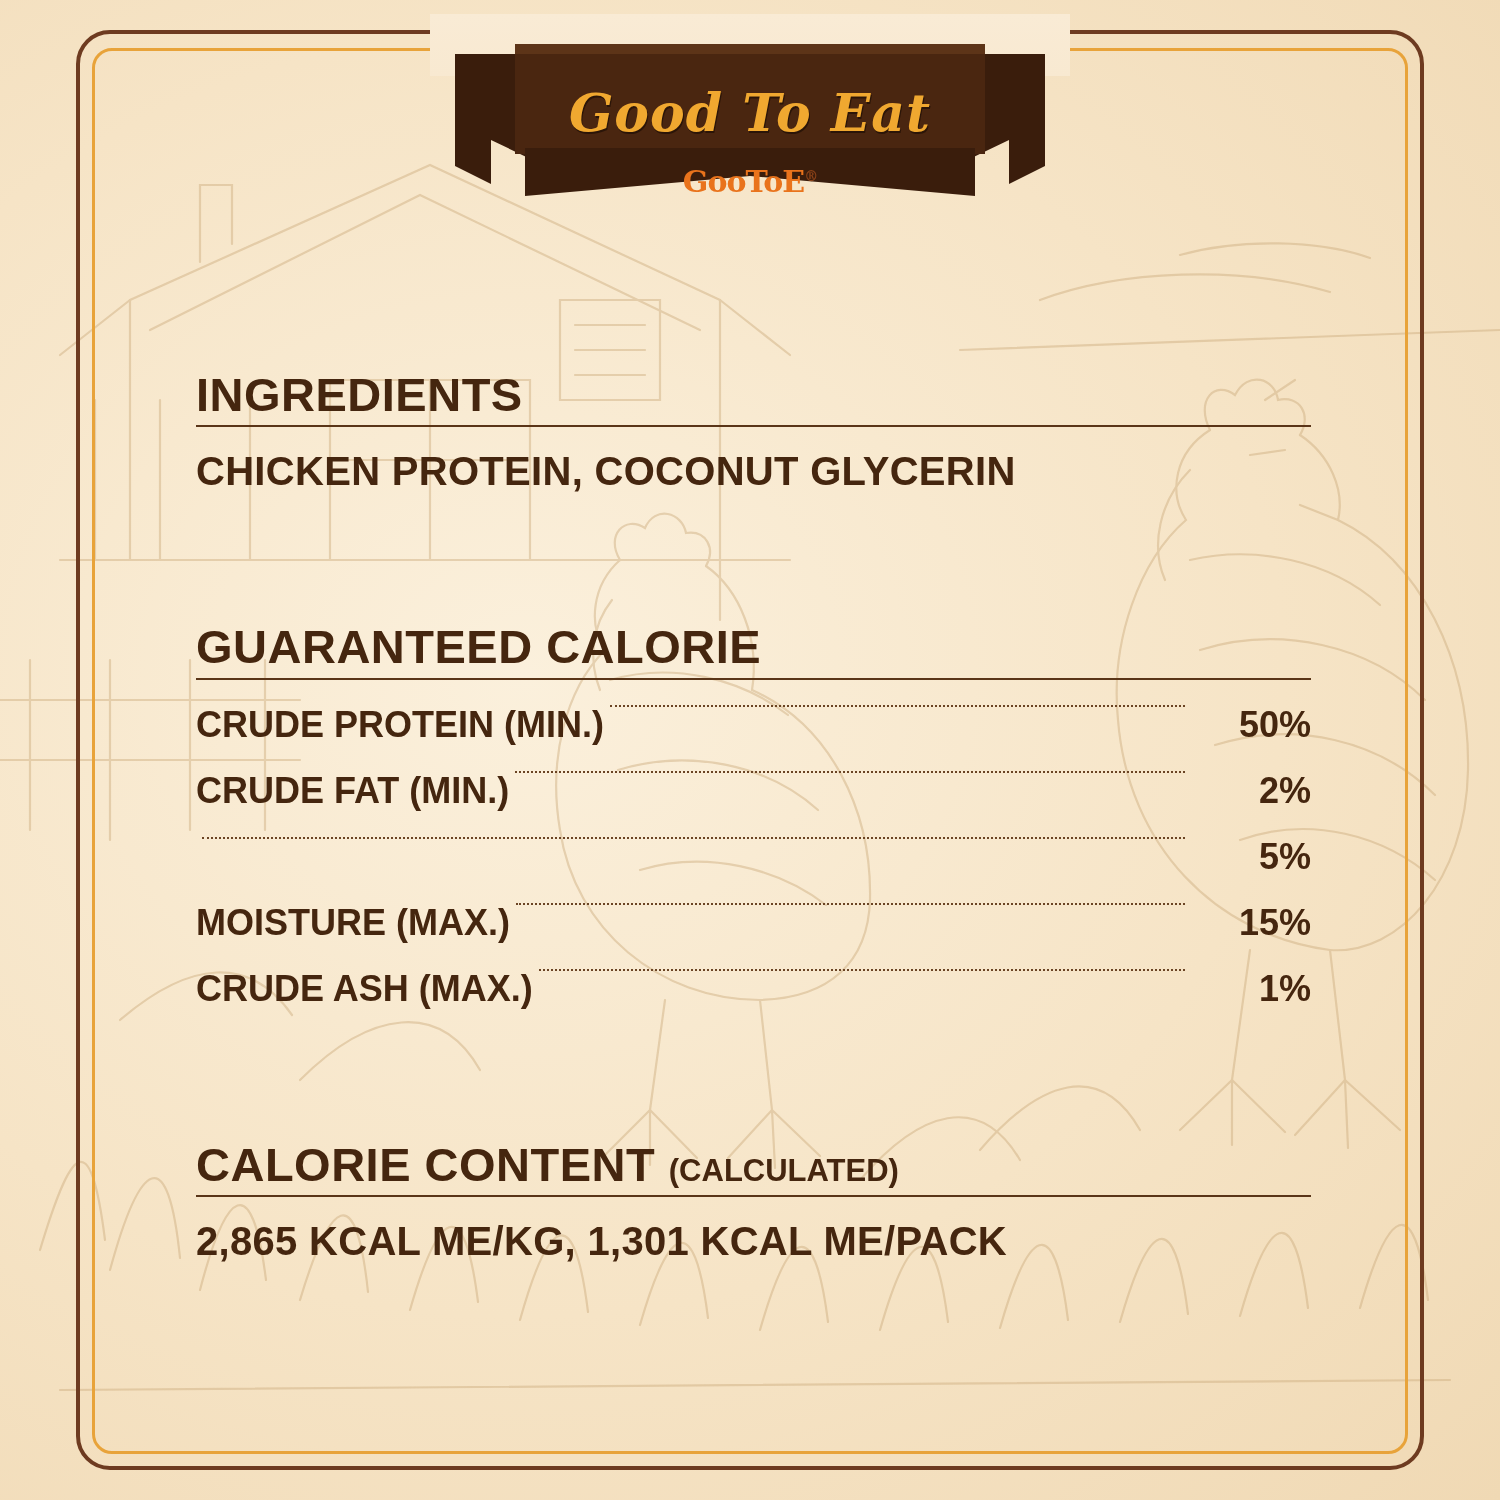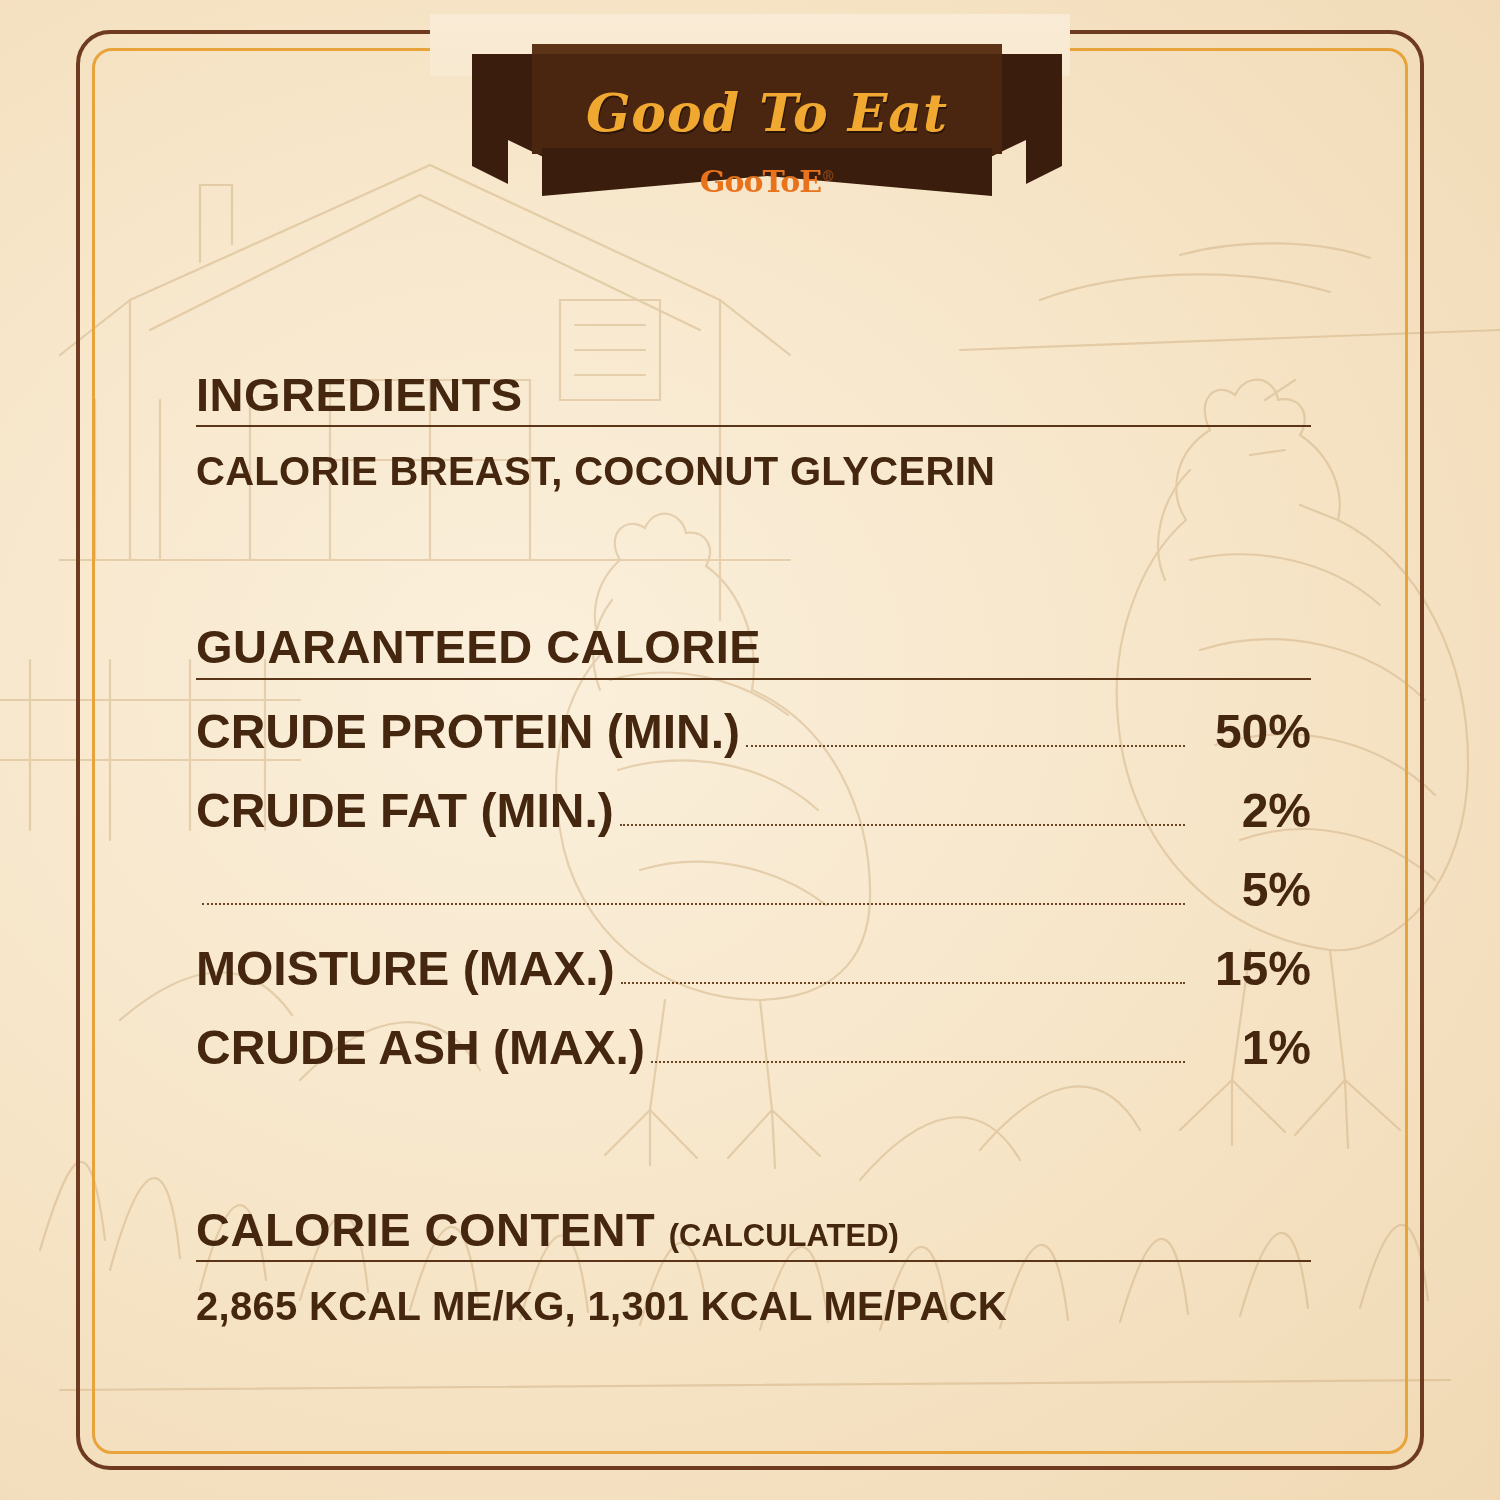--- a/index.html
+++ b/index.html
@@ -65,21 +65,20 @@
     pointer-events: none;
   }
 
   
   .banner {
     position: absolute;
     left: 455px;
     top: 36px;
     width: 590px;
     height: 160px;
-    margin-left: 17px;
   }
   .banner-title {
     position: absolute;
     left: 0;
     top: 46px;
     width: 590px;
     text-align: center;
     font-family: "DejaVu Serif", serif;
     font-style: italic;
     font-weight: bold;
@@ -142,24 +141,23 @@
     letter-spacing: 0.3px;
     color: #45260f;
     margin-top: 22px;
   }
 
   .spacer-lg { height: 128px; }
   .spacer-xl { height: 130px; }
 
   .ga-row {
     display: flex;
-    align-items: flex-end;
     margin-top: 24px;
     font-weight: bold;
-    font-size: 48px;
+    font-size: 36px;
     color: #45260f;
   }
   .ga-label { white-space: nowrap; }
   .ga-dots {
     flex: 1 1 auto;
     border-bottom: 2px dotted #6b destroying;
     border-bottom: 2px dotted #6b4424;
     margin: 0 6px 12px 6px;
     height: 1px;
   }
@@ -256,21 +254,21 @@
       <path d="M70 112 L520 112 L520 160 L295 140 L70 160 Z" fill="#3a1d0c"></path>
     </svg>
     <div class="banner-title">Good To Eat</div>
     <div class="banner-sub"><span>GooToE</span><span class="reg">®</span></div>
   </div>
 
   <div class="content">
 
     <h2 class="section-title">INGREDIENTS</h2>
     <div class="rule"></div>
-    <div class="body-line">CALORIE BREAST, COCONUT GLYCERIN</div>
+    <div class="body-line">CHICKEN PROTEIN, COCONUT GLYCERIN</div>
 
     <div class="spacer-lg"></div>
 
     <h2 class="section-title">GUARANTEED CALORIE</h2>
     <div class="rule"></div>
 
     <div class="ga-row">
       <span class="ga-label">CRUDE PROTEIN (MIN.)</span>
       <span class="ga-dots"></span>
       <span class="ga-value">50%</span>

